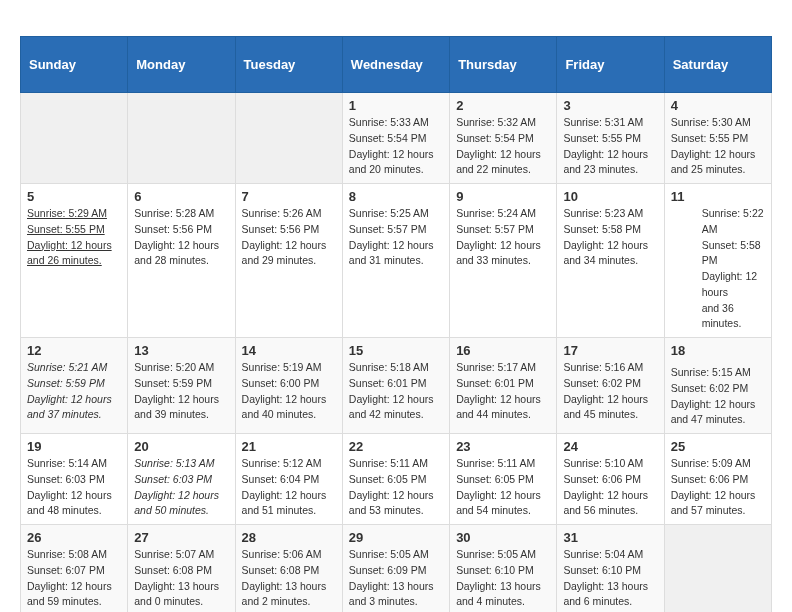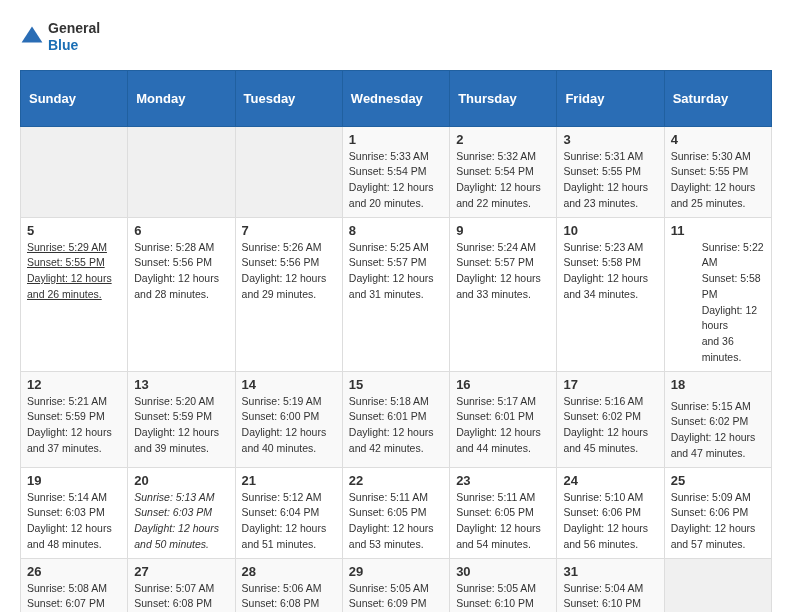--- a/index.html
+++ b/index.html
@@ -89,29 +89,20 @@
       color: #333;
     }
     .empty-cell {
       background: #f0f0f0 !important;
     }
   </style>
 </head>
 <body>
 
 <div class="header">
-  <div class="logo">
-    <svg class="logo-icon" viewBox="0 0 30 30" xmlns="http://www.w3.org/2000/svg">
-      <polygon points="15,2 28,22 2,22" fill="#2a6db5"></polygon>
-    </svg>
-    <div class="logo-text">
-      <span class="general">General</span>
-      <span class="blue">Blue</span>
-    </div>
-  </div>
 </div>
 
 <table class="calendar">
   <thead>
     <tr>
     <th>Sunday</th>
         <th>Monday</th>
         <th>Tuesday</th>
         <th>Wednesday</th>
         <th>Thursday</th>
@@ -200,21 +191,21 @@
           <span class="day-number">11</span>
           <div class="day-info" style="white-space: pre-line; margin-left: 31px;">Sunrise: 5:22 AM
 Sunset: 5:58 PM
 Daylight: 12 hours
 and 36 minutes.</div>
         </td>
       </tr>
       <tr>
         <td>
           <span class="day-number">12</span>
-          <div class="day-info" style="white-space: pre-line;">Sunrise: 5:21 AM
+          <div class="day-info" style="white-space: pre-line; font-style: italic;">Sunrise: 5:21 AM
 Sunset: 5:59 PM
 Daylight: 12 hours
 and 37 minutes.</div>
         </td>
         <td>
           <span class="day-number">13</span>
           <div class="day-info" style="white-space: pre-line;">Sunrise: 5:20 AM
 Sunset: 5:59 PM
 Daylight: 12 hours
 and 39 minutes.</div>

